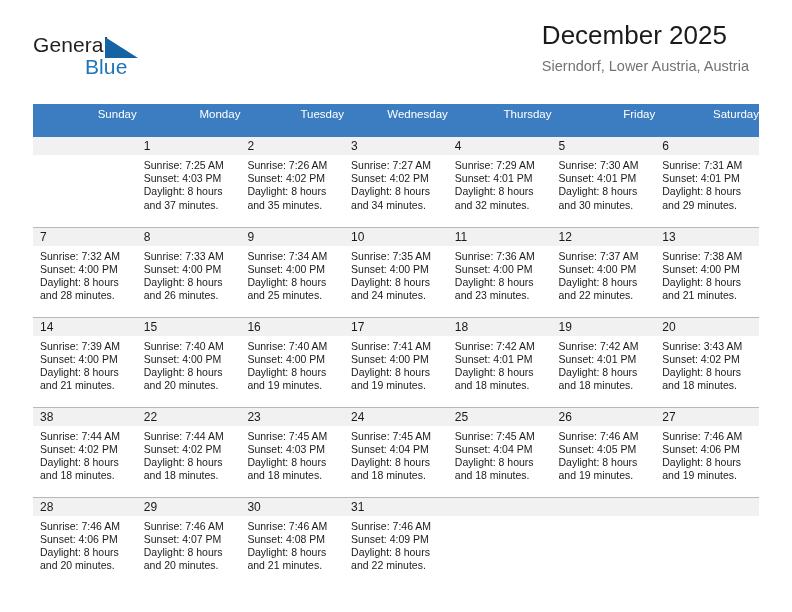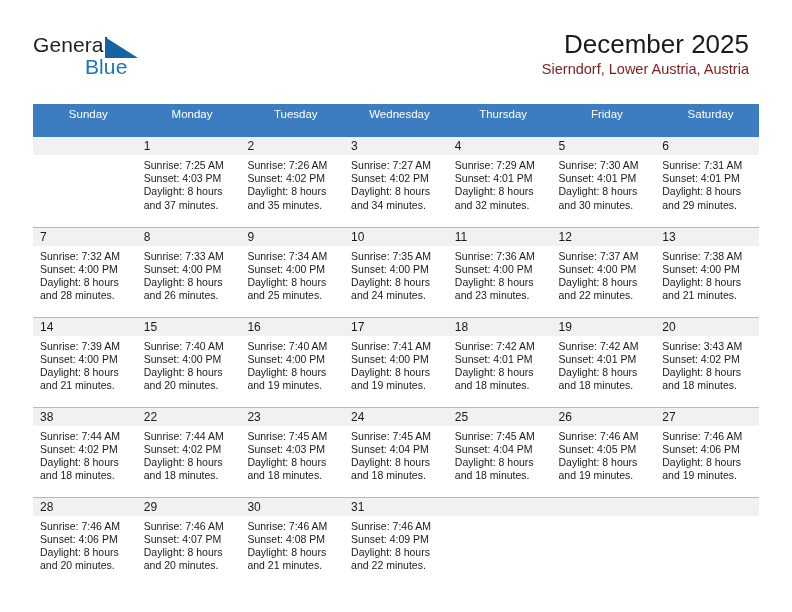--- a/index.html
+++ b/index.html
@@ -57,53 +57,54 @@
     top: 22px;
     font-size: 21px;
     letter-spacing: 0.1px;
     color: #1b75bb;
     line-height: 24px;
     margin-left: 22px;
   }
   .title-block {
     position: absolute;
     right: 35px;
-    top: 28px;
-    text-align: right;
+    top: 19px;
+    text-align: left;
   }
   .cal-title {
     font-size: 26px;
     font-weight: normal;
     color: #1a1a1a;
     line-height: 32px;
     white-space: nowrap;
   }
   .cal-subtitle {
+    margin-top: 6px;
     font-size: 14.5px;
     font-weight: normal;
-    color: #7f1d1d;
+    color: #737373;
     line-height: 18px;
     white-space: nowrap;
   }
 
   
   .calendar {
     position: absolute;
     left: 33px;
     top: 104px;
     width: 726px;
     border-collapse: collapse;
     table-layout: fixed;
   }
   .calendar th {
     background: #3b7dc0;
     color: #ffffff;
     font-size: 11.5px;
     font-weight: normal;
-    text-align: center;
+    text-align: right;
     padding: 4px 0 17px 7px;
     height: 21px;
     border: none;
   }
   .week-row > td {
     padding: 0;
     vertical-align: top;
     border: none;
     border-top: 1px solid #b9b9b9;
     height: 90px;

